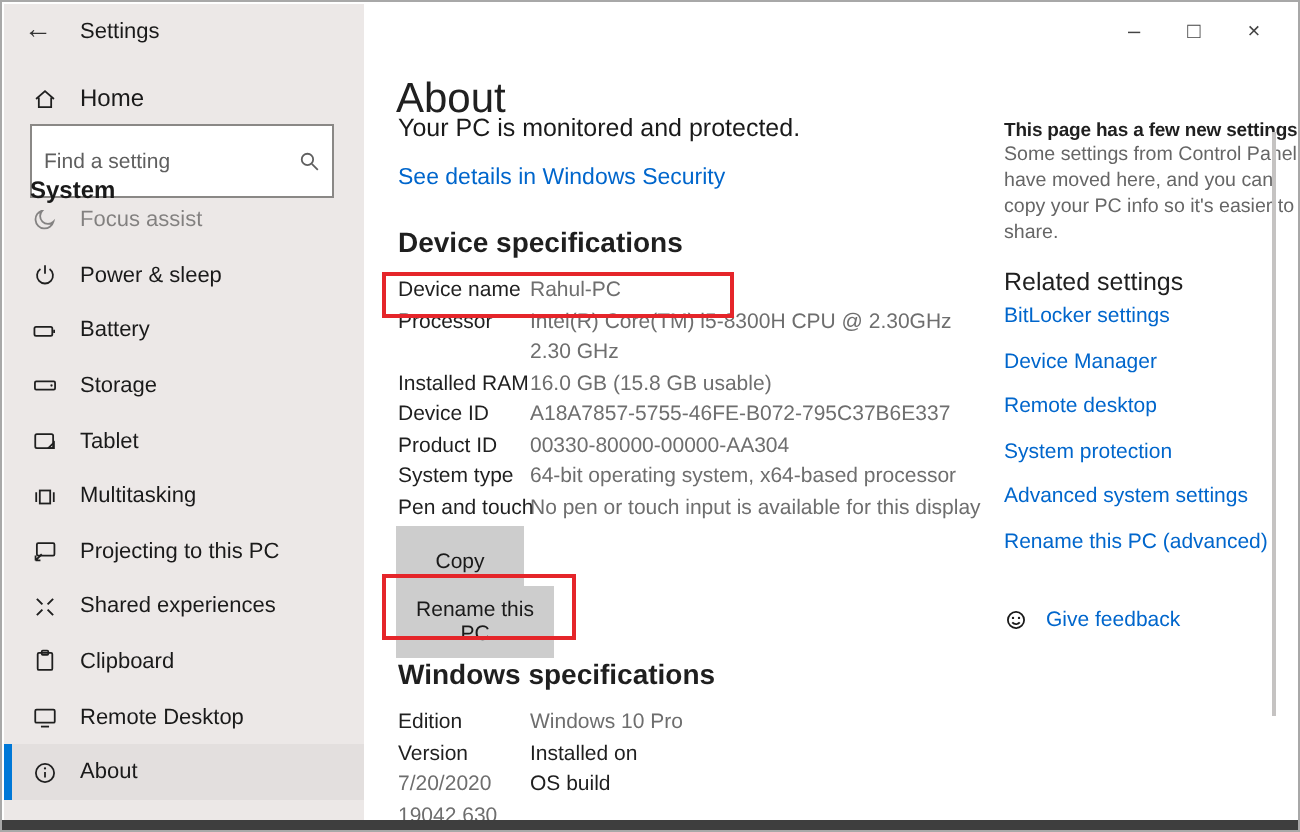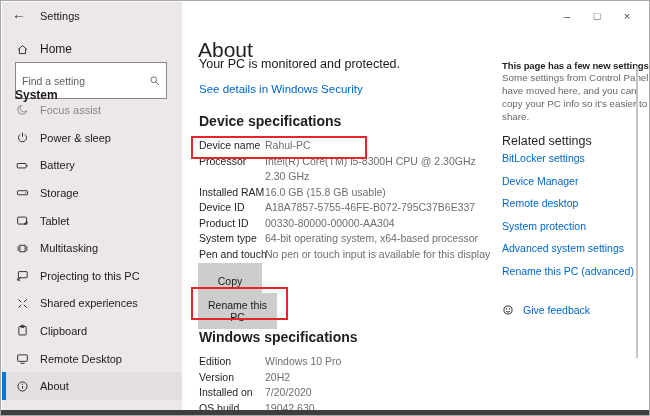--- a/index.html
+++ b/index.html
@@ -268,21 +268,20 @@
     <button class="gray-btn copy-btn">Copy</button>
     <button class="gray-btn rename-btn">Rename this PC</button>
     <div class="red-box red-box-rename"></div>
 
     <div class="section-heading windows-heading">Windows specifications</div>
 
     <div class="spec-grid windows-grid">
       <div class="spec-label">Edition</div>
       <div class="spec-value">Windows 10 Pro</div>
       <div class="spec-label">Version</div>
-      <div class="spec-value">20H2</div>
       <div class="spec-label">Installed on</div>
       <div class="spec-value">7/20/2020</div>
       <div class="spec-label">OS build</div>
       <div class="spec-value">19042.630</div>
     </div>
 
     <div class="aside">
       <div class="aside-head">This page has a few new settings</div>
       <div class="aside-body">Some settings from Control Panel have moved here, and you can copy your PC info so it's easier to share.</div>
       <div class="related-head">Related settings</div>

